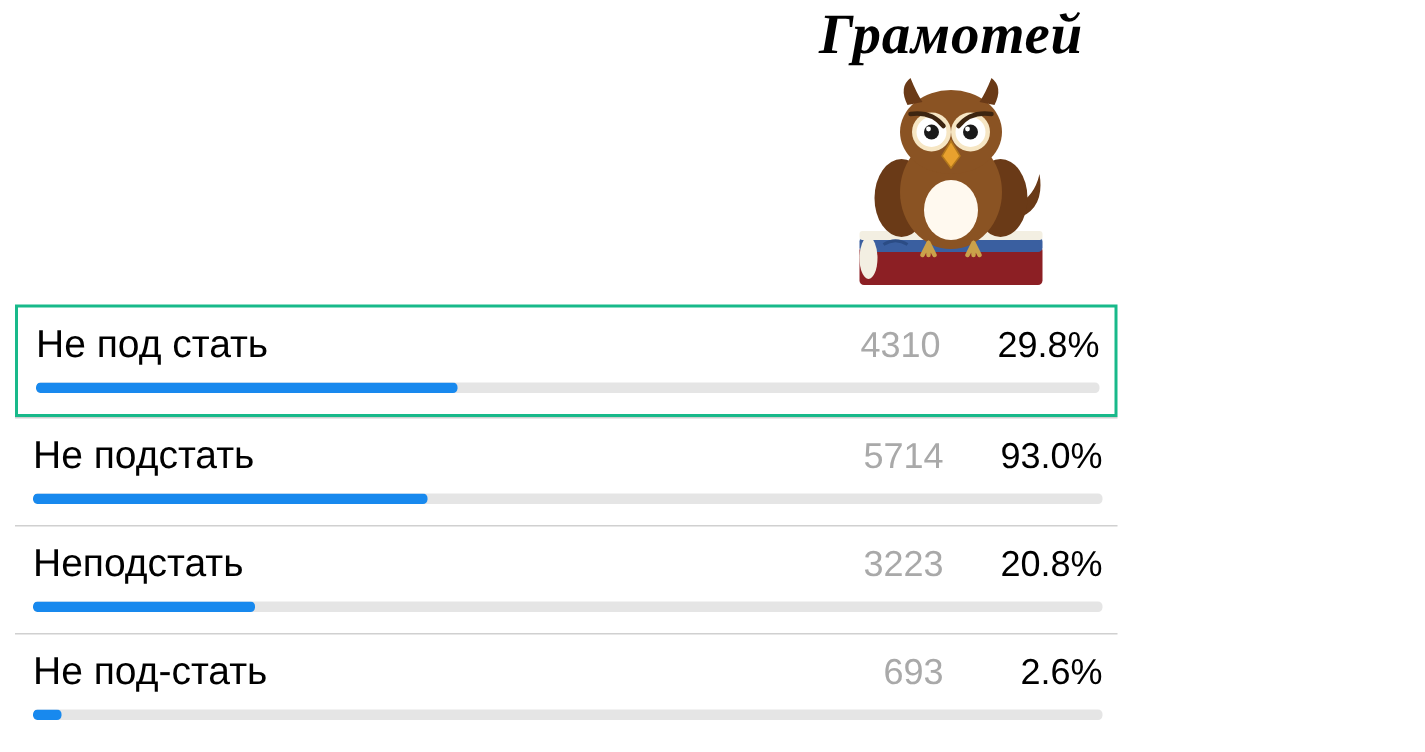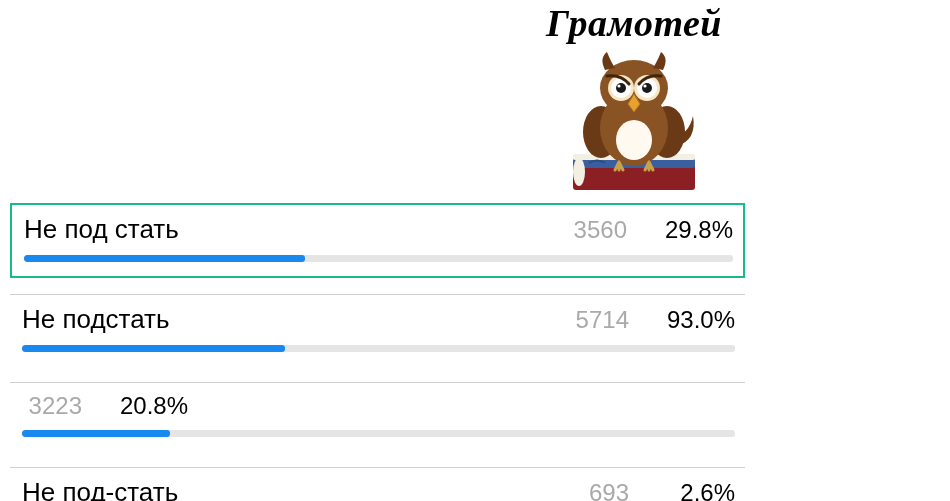--- a/index.html
+++ b/index.html
@@ -40,21 +40,21 @@
   .option {
     border-top: 1px solid #d0d0d0;
     padding: 9px 10px 14px 12px;
     position: relative;
   }
   .option.correct {
     border: 2.5px solid #18b98a;
     padding: 9px 10px 14px 12px;
     margin-top: -1px;
   }
-  .option + .option { margin-top: 16px; }
+  .option + .option { margin-top: 0; }
 
   .row {
     display: flex;
     align-items: baseline;
   }
   .label {
     font-size: 26px;
     flex: 1;
     color: #000;
   }
@@ -134,41 +134,42 @@
       <path d="M60 116 l-4 8 m4 -8 l0 8 m0 -8 l4 8" stroke="#caa14a" stroke-width="3" stroke-linecap="round"></path>
       <path d="M90 116 l-4 8 m4 -8 l0 8 m0 -8 l4 8" stroke="#caa14a" stroke-width="3" stroke-linecap="round"></path>
     </svg>
   </div>
 
   <div class="options">
 
     <div class="option correct">
       <div class="row">
         <div class="label">Не под стать</div>
-        <div class="votes">3560</div>
+        <div class="votes">4310</div>
         <div class="pct">29.8%</div>
       </div>
       <div class="bar">
         <div class="bar-fill" style="width: 39.6%;"></div>
       </div>
     </div>
 
     <div class="option">
       <div class="row">
         <div class="label">Не подстать</div>
         <div class="votes">5714</div>
         <div class="pct">93.0%</div>
       </div>
       <div class="bar">
         <div class="bar-fill" style="width: 36.9%;"></div>
       </div>
     </div>
 
     <div class="option">
       <div class="row">
+        <div class="label">Неподстать</div>
         <div class="votes">3223</div>
         <div class="pct">20.8%</div>
       </div>
       <div class="bar">
         <div class="bar-fill" style="width: 20.8%;"></div>
       </div>
     </div>
 
     <div class="option">
       <div class="row">

